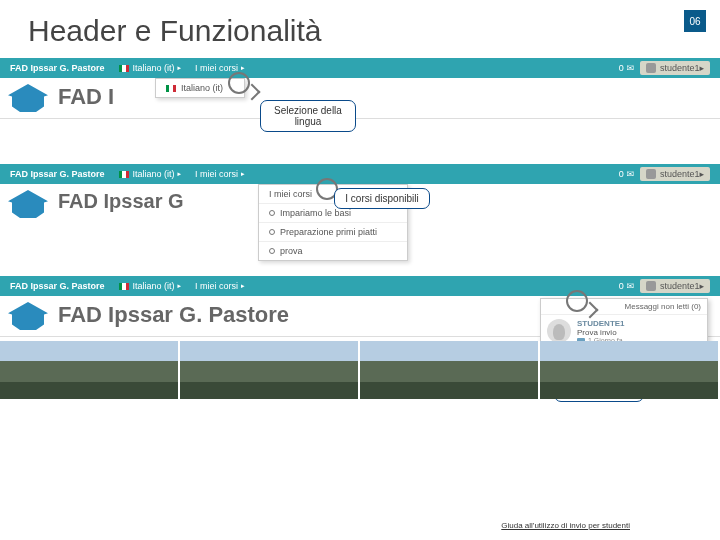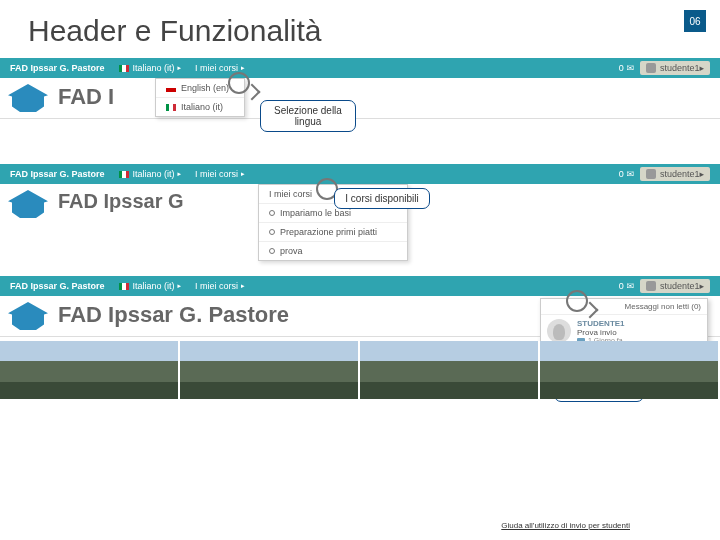--- a/index.html
+++ b/index.html
@@ -90,24 +90,20 @@
     <span class="tb-spacer"></span>
     <span class="tb-mail"><span>0</span> ✉</span>
     <span class="tb-user"><span class="tb-avatar"></span><span>studente1</span> ▸</span>
   </div>
   <div class="sitebanner">
     <div class="cap"></div>
     <div class="bigtitle">FAD I</div>
   </div>
   <div class="dropdown">
     <div class="dd-item">
-        <span class="dd-icon"></span>
-        <span>English (en)</span>
-      </div>
-    <div class="dd-item">
         <span class="dd-icon it"></span>
         <span>Italiano (it)</span>
       </div>
   </div>
   <div class="pointer"></div>
   <div class="callout">Selezione della lingua</div>
 </div>
 
 <div class="section s2">
   <div class="topbar">

